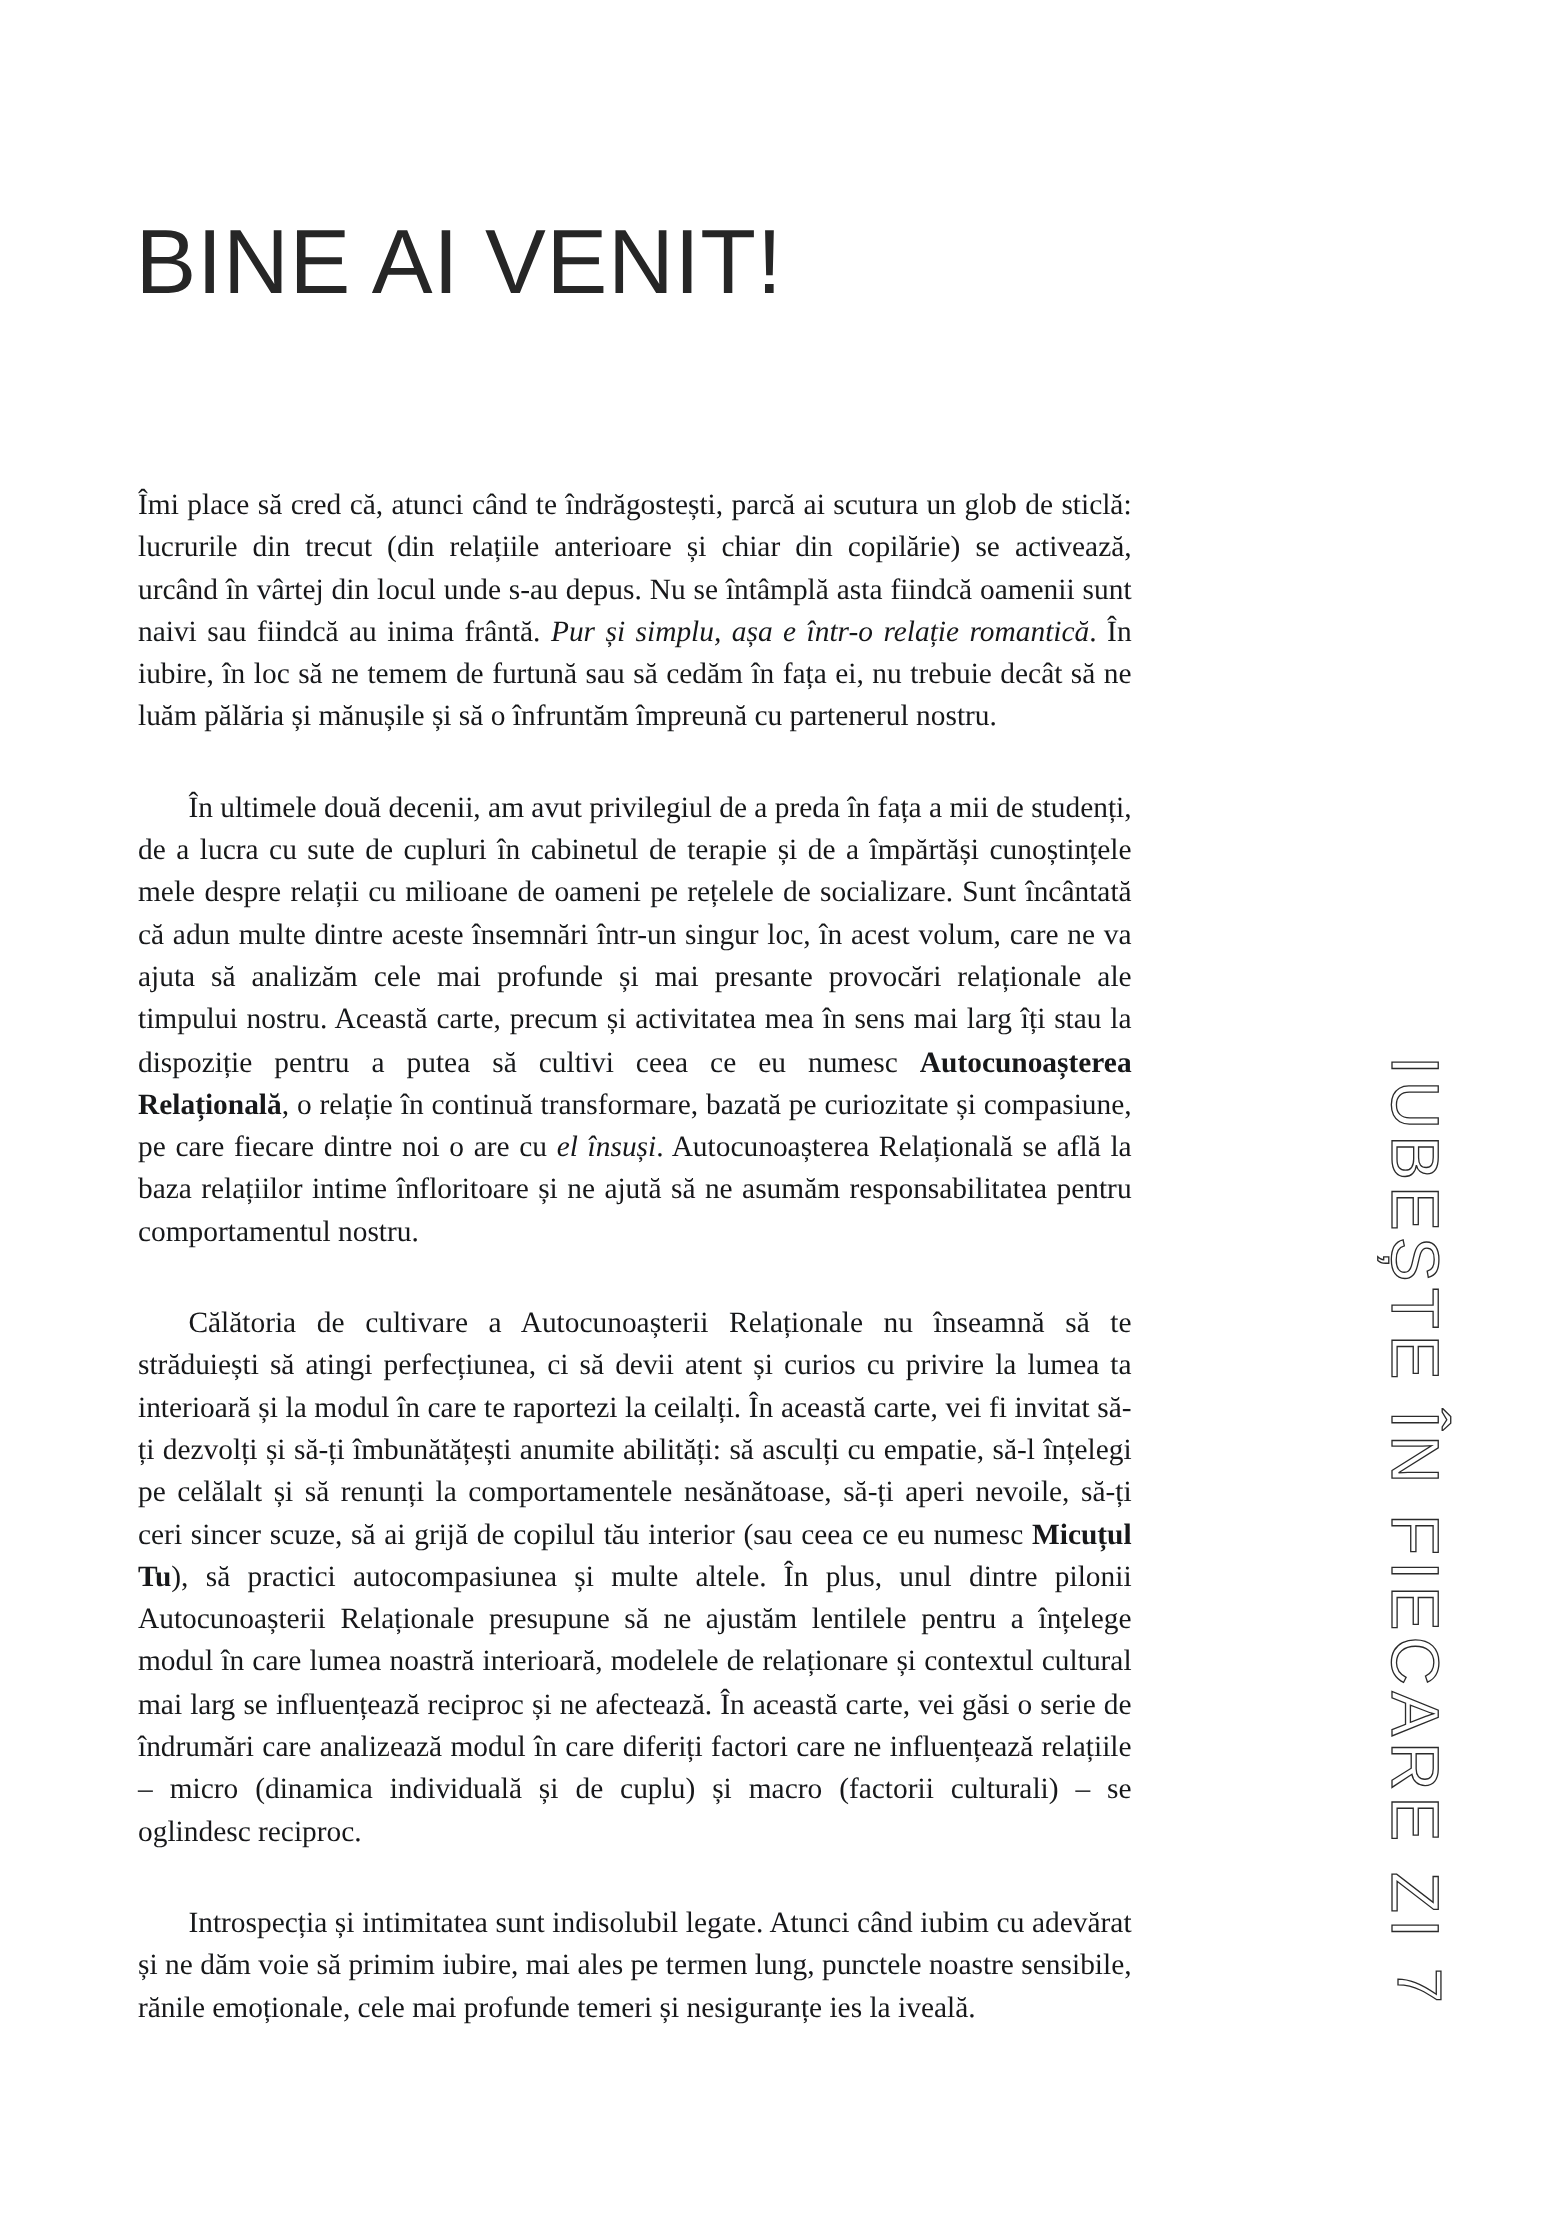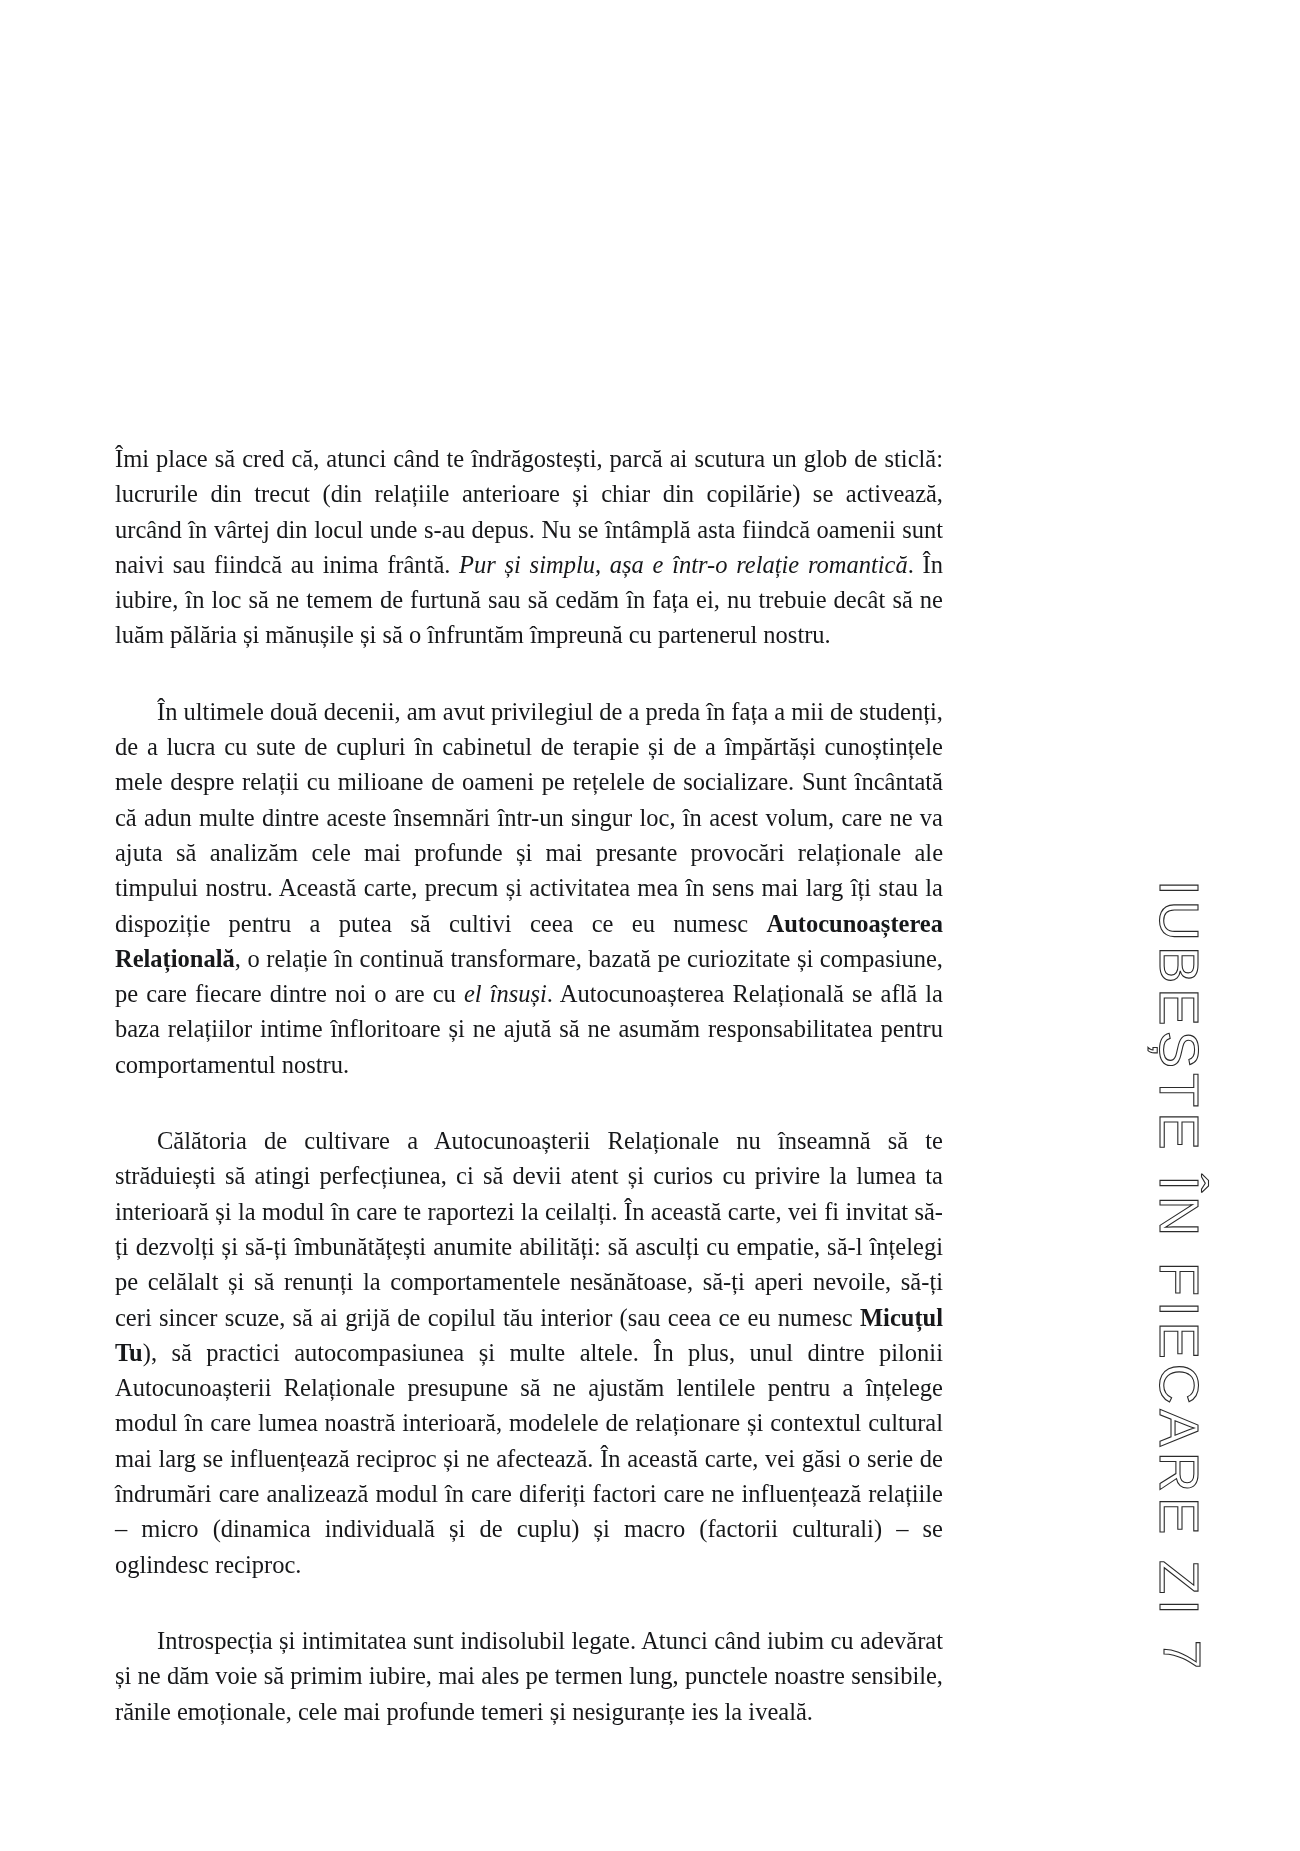--- a/index.html
+++ b/index.html
@@ -36,21 +36,21 @@
     letter-spacing: 0.5px;
     color: #262626;
     line-height: 1.05;
     white-space: nowrap;
   }
 
   
   #text-column {
     position: absolute;
     left: 115px;
-    top: 441px;
+    top: 403px;
     width: 828px;
   }
 
   .para {
     margin: 0;
     text-align: justify;
     text-justify: inter-word;
     font-size: 24.5px;
     line-height: 35.3px;
     color: #17181a;
@@ -97,20 +97,21 @@
     font-weight: 300;
     color: transparent;
     -webkit-text-stroke: 1.1px #2b2b2b;
   }
 </style>
 </head>
 <body>
 
 <div id="page">
 
+  <h1 id="chapter-title">BINE AI VENIT!</h1>
 
   <div id="text-column">
       <p class="para"><span>Îmi place să cred că, atunci când te îndrăgostești, parcă ai scutura un glob de sticlă: lucrurile din trecut (din relațiile anterioare și chiar din copilărie) se activează, urcând în vârtej din locul unde s-au depus. Nu se întâmplă asta fiindcă oamenii sunt naivi sau fiindcă au inima frântă. </span><span class="em">Pur și simplu, așa e într-o relație romantică</span><span>. În iubire, în loc să ne temem de furtună sau să cedăm în fața ei, nu trebuie decât să ne luăm pălăria și mănușile și să o înfruntăm împreună cu partenerul nostru.</span></p>
       <p class="para"><span>În ultimele două decenii, am avut privilegiul de a preda în fața a mii de studenți, de a lucra cu sute de cupluri în cabinetul de terapie și de a împărtăși cunoștințele mele despre relații cu milioane de oameni pe rețelele de socializare. Sunt încântată că adun multe dintre aceste însemnări într-un singur loc, în acest volum, care ne va ajuta să analizăm cele mai profunde și mai presante provocări relaționale ale timpului nostru. Această carte, precum și activitatea mea în sens mai larg îți stau la dispoziție pentru a putea să cultivi ceea ce eu numesc </span><span class="strong">Autocunoașterea Relațională</span><span>, o relație în continuă transformare, bazată pe curiozitate și compasiune, pe care fiecare dintre noi o are cu </span><span class="em">el însuși</span><span>. Autocunoașterea Relațională se află la baza relațiilor intime înfloritoare și ne ajută să ne asumăm responsabilitatea pentru comportamentul nostru.</span></p>
       <p class="para"><span>Călătoria de cultivare a Autocunoașterii Relaționale nu înseamnă să te străduiești să atingi perfecțiunea, ci să devii atent și curios cu privire la lumea ta interioară și la modul în care te raportezi la ceilalți. În această carte, vei fi invitat să-ți dezvolți și să-ți îmbunătățești anumite abilități: să asculți cu empatie, să-l înțelegi pe celălalt și să renunți la comportamentele nesănătoase, să-ți aperi nevoile, să-ți ceri sincer scuze, să ai grijă de copilul tău interior (sau ceea ce eu numesc </span><span class="strong">Micuțul Tu</span><span>), să practici autocompasiunea și multe altele. În plus, unul dintre pilonii Autocunoașterii Relaționale presupune să ne ajustăm lentilele pentru a înțelege modul în care lumea noastră interioară, modelele de relaționare și contextul cultural mai larg se influențează reciproc și ne afectează. În această carte, vei găsi o serie de îndrumări care analizează modul în care diferiți factori care ne influențează relațiile – micro (dinamica individuală și de cuplu) și macro (factorii culturali) – se oglindesc reciproc.</span></p>
       <p class="para"><span>Introspecția și intimitatea sunt indisolubil legate. Atunci când iubim cu adevărat și ne dăm voie să primim iubire, mai ales pe termen lung, punctele noastre sensibile, rănile emoționale, cele mai profunde temeri și nesiguranțe ies la iveală.</span></p>
     </div>
 
   <div id="running-head">IUBEȘTE ÎN FIECARE ZI</div>
 

